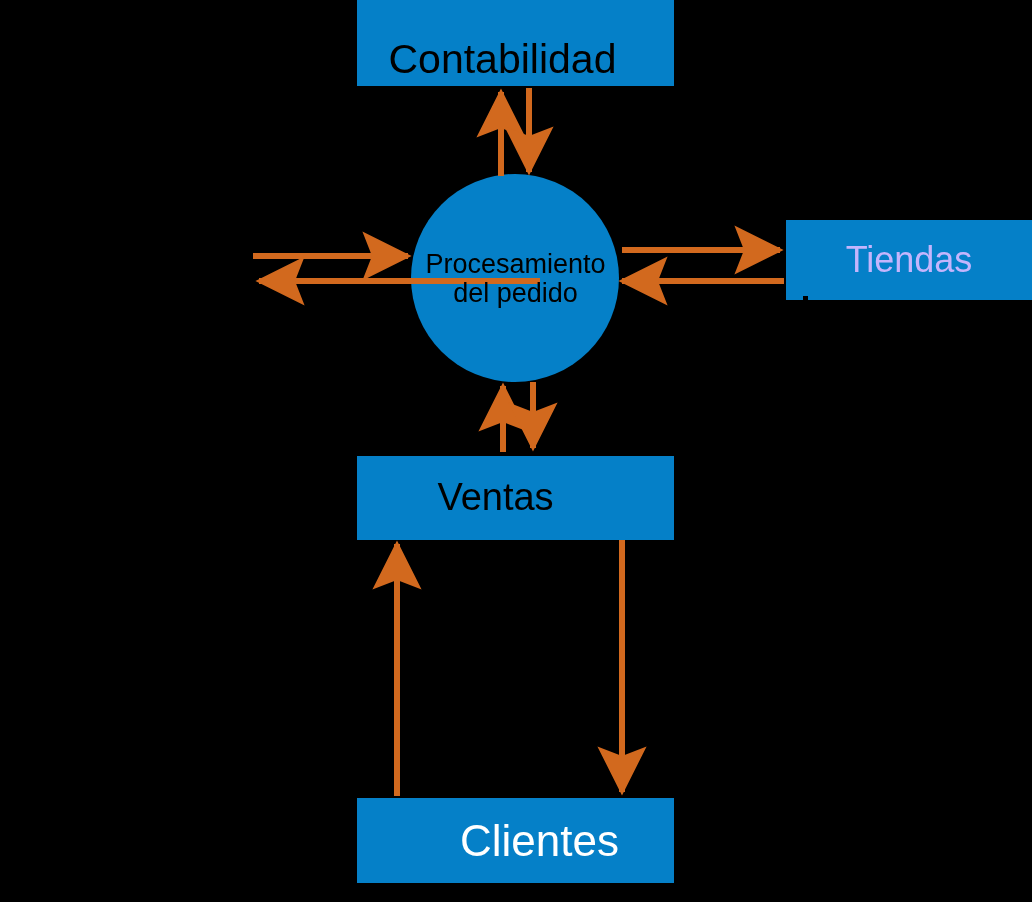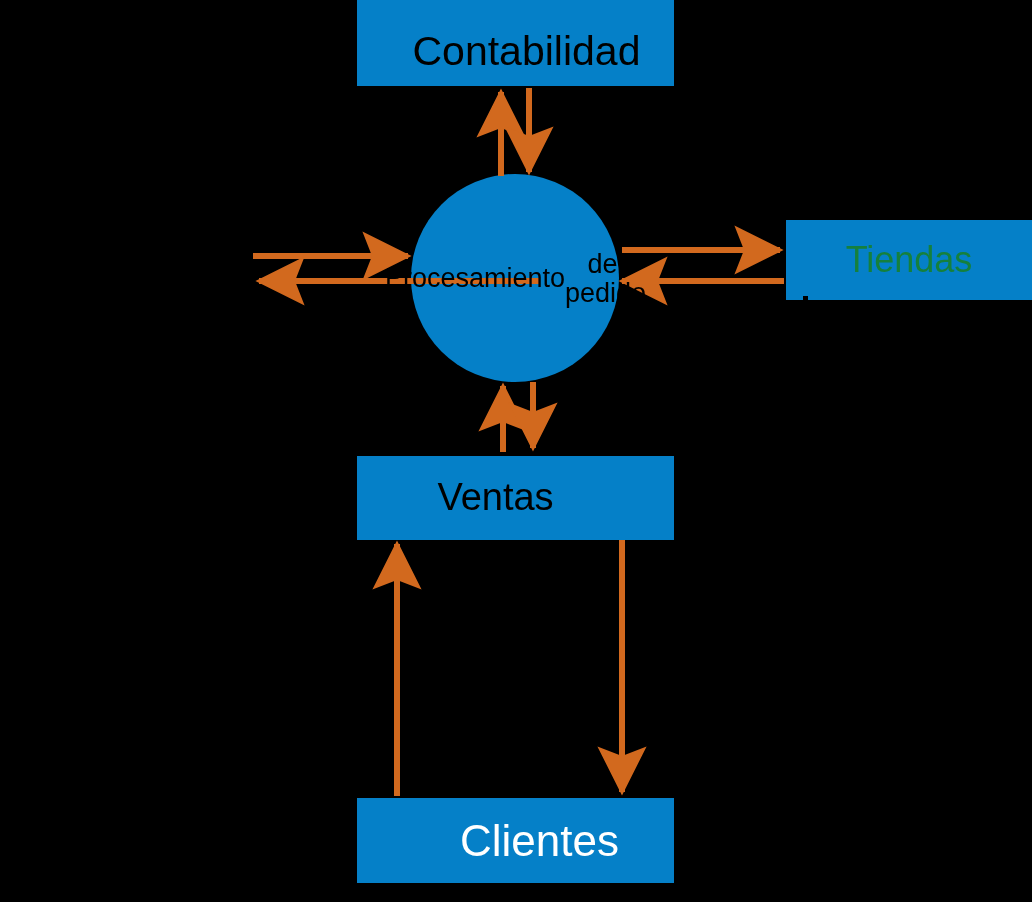--- a/index.html
+++ b/index.html
@@ -28,46 +28,45 @@
     position: absolute;
     display: flex;
     align-items: center;
     justify-content: center;
     text-align: center;
     line-height: 1.08;
     pointer-events: none;
     white-space: pre-line;
   }
   #label-contabilidad {
-    left: 357px; top: 8px; width: 291px; height: 86px;
+    left: 357px; top: 16px; width: 291px; height: 86px;
     font-size: 41px;
     color: #000000;
-    padding-left: 24px;
   }
   #label-tiendas {
     left: 786px; top: 220px; width: 246px; height: 80px;
     font-size: 36px;
-    color: #15803d;
+    color: #c4b5fd;
   }
   #label-ventas {
     left: 357px; top: 456px; width: 277px; height: 84px;
     font-size: 38px;
     color: #000000;
   }
   #label-clientes {
     left: 357px; top: 798px; width: 317px; height: 85px;
     font-size: 44px;
     color: #ffffff;
     padding-left: 24px;
   }
   #label-proceso {
     left: 413px; top: 240px; width: 205px; height: 78px;
     font-size: 27px;
     color: #000000;
-    flex-direction: row;
+    flex-direction: column;
   }
   #label-proceso span { display: block; }
 </style>
 </head>
 <body>
 
 <div id="canvas">
 
   <svg id="flow-svg" viewBox="0 0 1032 902">
     <defs>

